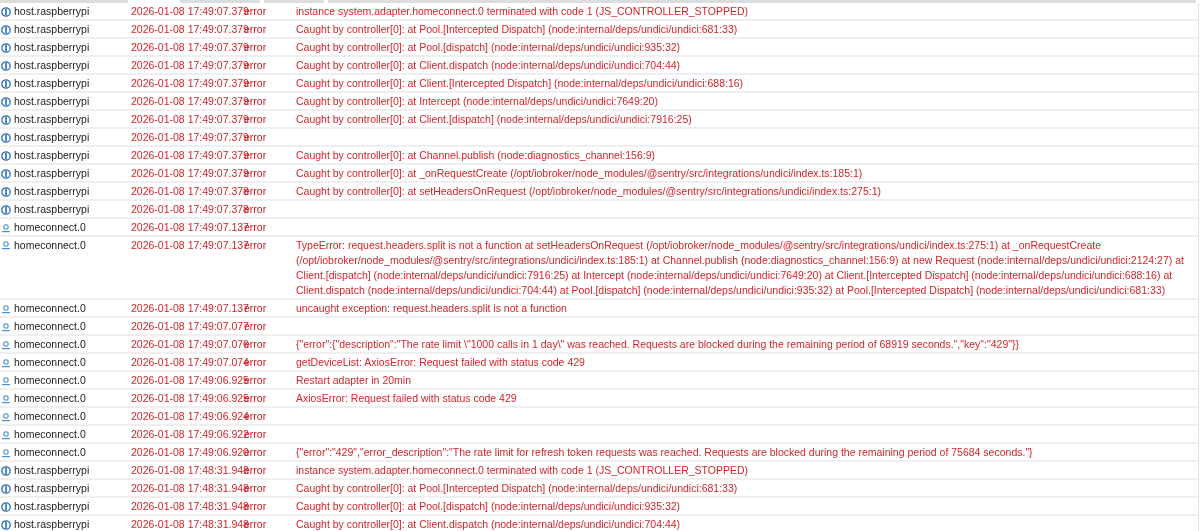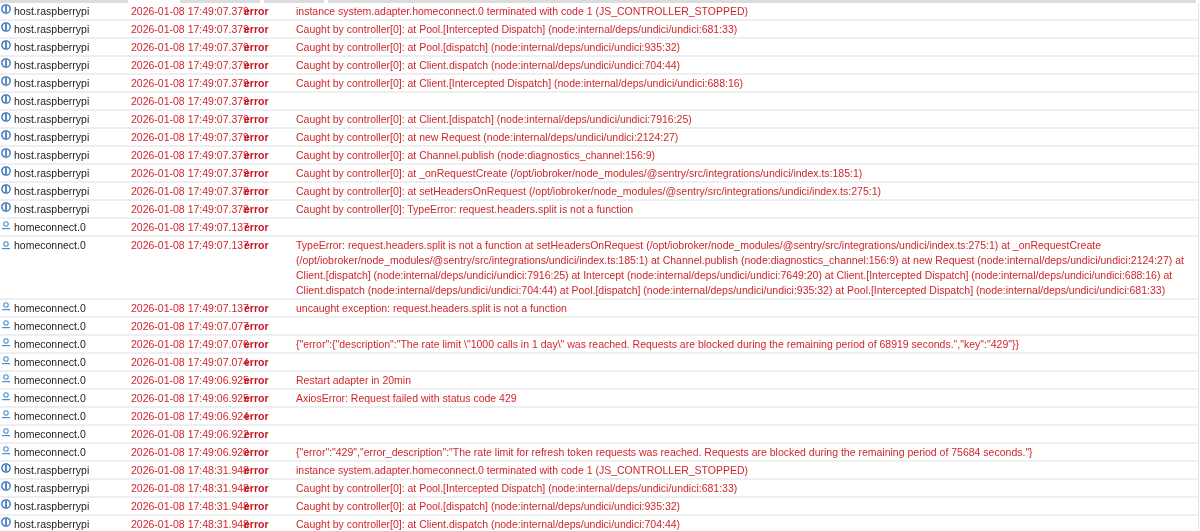--- a/index.html
+++ b/index.html
@@ -43,20 +43,21 @@
       min-height: 15.2px;
       line-height: 15px;
     }
     .cell {
       padding-top: 1px;
       box-sizing: border-box;
     }
     .c-src {
       width: 131px;
       display: flex;
+      align-items: center;
       color: #222;
       white-space: nowrap;
       overflow: hidden;
     }
     .c-src .icon {
       width: 10px;
       height: 10px;
       margin-right: 3px;
       margin-left: 1px;
       display: inline-flex;
@@ -65,21 +66,21 @@
       flex: 0 0 10px;
     }
     .c-time {
       width: 113px;
       color: #d0262b;
       white-space: nowrap;
     }
     .c-sev {
       width: 52px;
       color: #c8161d;
-      font-weight: bold;
+      font-weight: normal;
       white-space: nowrap;
     }
     .c-msg {
       flex: 1;
       color: #d0262b;
       padding-right: 10px;
       word-break: break-word;
     }
     .row.multi .c-src { align-items: center; height: 15px; }
   </style>
@@ -171,20 +172,21 @@
       <span class="icon">
           <svg width="10" height="10" viewBox="0 0 10 10">
             <circle cx="5" cy="5" r="4.2" fill="none" stroke="#2a6fb5" stroke-width="1.3"></circle>
             <rect x="4.2" y="1.5" width="1.6" height="7" fill="#2a6fb5"></rect>
           </svg>
         </span>
       <span class="src-label">host.raspberrypi</span>
     </div>
     <div class="cell c-time">2026-01-08 17:49:07.379</div>
     <div class="cell c-sev">error</div>
+    <div class="cell c-msg">Caught by controller[0]: at Intercept (node:internal/deps/undici/undici:7649:20)</div>
   </div>
     <div class="row">
     <div class="cell c-src">
       <span class="icon">
           <svg width="10" height="10" viewBox="0 0 10 10">
             <circle cx="5" cy="5" r="4.2" fill="none" stroke="#2a6fb5" stroke-width="1.3"></circle>
             <rect x="4.2" y="1.5" width="1.6" height="7" fill="#2a6fb5"></rect>
           </svg>
         </span>
       <span class="src-label">host.raspberrypi</span>
@@ -198,21 +200,20 @@
       <span class="icon">
           <svg width="10" height="10" viewBox="0 0 10 10">
             <circle cx="5" cy="5" r="4.2" fill="none" stroke="#2a6fb5" stroke-width="1.3"></circle>
             <rect x="4.2" y="1.5" width="1.6" height="7" fill="#2a6fb5"></rect>
           </svg>
         </span>
       <span class="src-label">host.raspberrypi</span>
     </div>
     <div class="cell c-time">2026-01-08 17:49:07.379</div>
     <div class="cell c-sev">error</div>
-    <div class="cell c-msg">Caught by controller[0]: at new Request (node:internal/deps/undici/undici:2124:27)</div>
   </div>
     <div class="row">
     <div class="cell c-src">
       <span class="icon">
           <svg width="10" height="10" viewBox="0 0 10 10">
             <circle cx="5" cy="5" r="4.2" fill="none" stroke="#2a6fb5" stroke-width="1.3"></circle>
             <rect x="4.2" y="1.5" width="1.6" height="7" fill="#2a6fb5"></rect>
           </svg>
         </span>
       <span class="src-label">host.raspberrypi</span>
@@ -254,21 +255,20 @@
       <span class="icon">
           <svg width="10" height="10" viewBox="0 0 10 10">
             <circle cx="5" cy="5" r="4.2" fill="none" stroke="#2a6fb5" stroke-width="1.3"></circle>
             <rect x="4.2" y="1.5" width="1.6" height="7" fill="#2a6fb5"></rect>
           </svg>
         </span>
       <span class="src-label">host.raspberrypi</span>
     </div>
     <div class="cell c-time">2026-01-08 17:49:07.378</div>
     <div class="cell c-sev">error</div>
-    <div class="cell c-msg">Caught by controller[0]: TypeError: request.headers.split is not a function</div>
   </div>
     <div class="row">
     <div class="cell c-src">
       <span class="icon">
           <svg width="10" height="10" viewBox="0 0 10 10">
             <circle cx="5" cy="4" r="2.2" fill="none" stroke="#4a8fcf" stroke-width="1.1"></circle>
             <rect x="1" y="8" width="8" height="1.2" fill="#4a8fcf"></rect>
           </svg>
         </span>
       <span class="src-label">homeconnect.0</span>
@@ -336,20 +336,21 @@
       <span class="icon">
           <svg width="10" height="10" viewBox="0 0 10 10">
             <circle cx="5" cy="4" r="2.2" fill="none" stroke="#4a8fcf" stroke-width="1.1"></circle>
             <rect x="1" y="8" width="8" height="1.2" fill="#4a8fcf"></rect>
           </svg>
         </span>
       <span class="src-label">homeconnect.0</span>
     </div>
     <div class="cell c-time">2026-01-08 17:49:07.074</div>
     <div class="cell c-sev">error</div>
+    <div class="cell c-msg">getDeviceList: AxiosError: Request failed with status code 429</div>
   </div>
     <div class="row">
     <div class="cell c-src">
       <span class="icon">
           <svg width="10" height="10" viewBox="0 0 10 10">
             <circle cx="5" cy="4" r="2.2" fill="none" stroke="#4a8fcf" stroke-width="1.1"></circle>
             <rect x="1" y="8" width="8" height="1.2" fill="#4a8fcf"></rect>
           </svg>
         </span>
       <span class="src-label">homeconnect.0</span>

